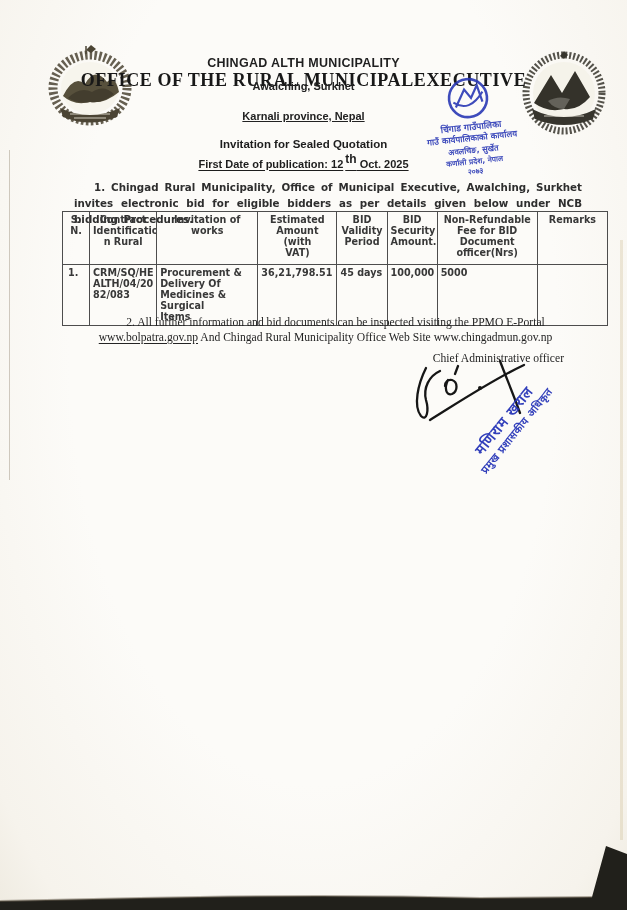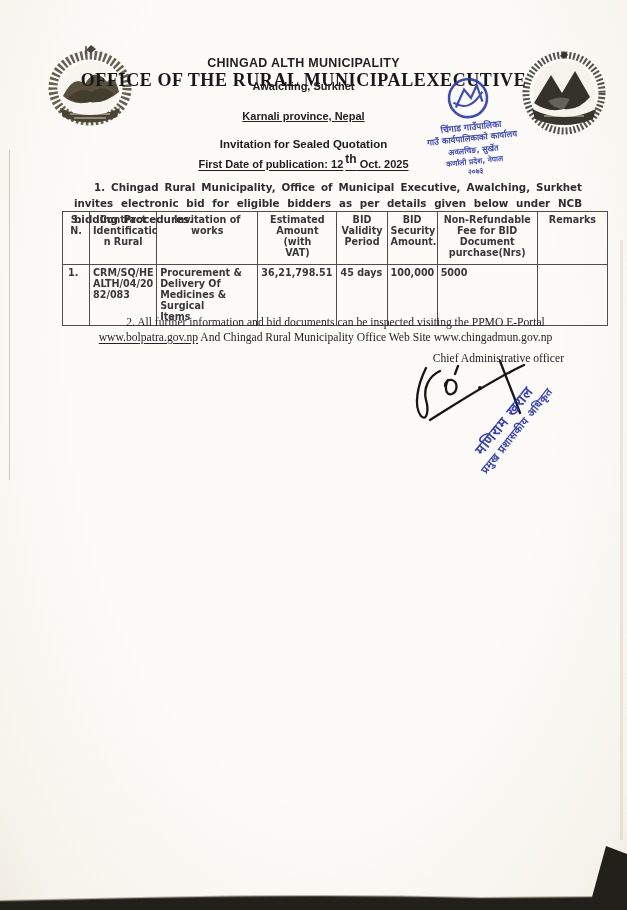--- a/index.html
+++ b/index.html
@@ -157,21 +157,21 @@
 VAT)</th>
           <th>BID
 Validity
 Period</th>
           <th>BID
 Security
 Amount.</th>
           <th>Non-Refundable
 Fee for BID
 Document
-purchase(Nrs)</th>
+officer(Nrs)</th>
           <th>Remarks</th>
         </tr>
       </thead>
     <tbody>
         <tr>
           <td class="c0">1.</td>
           <td class="c1">CRM/SQ/HE
 ALTH/04/20
 82/083</td>
           <td class="c2">Procurement &amp;

